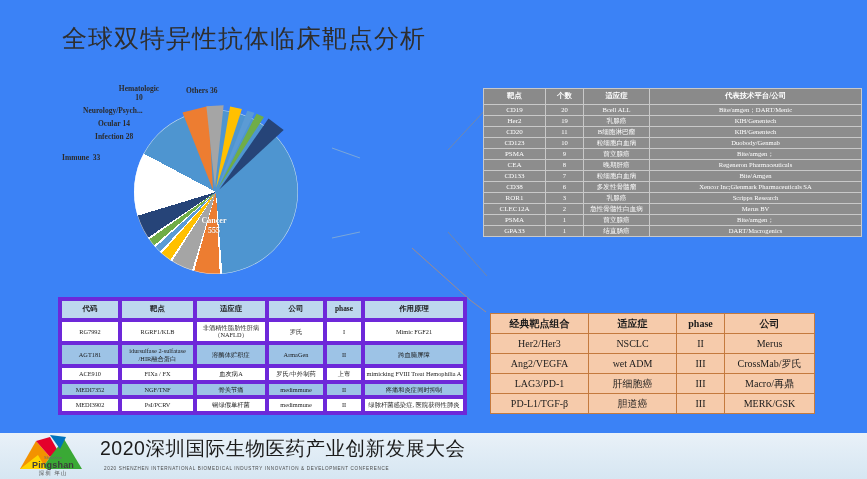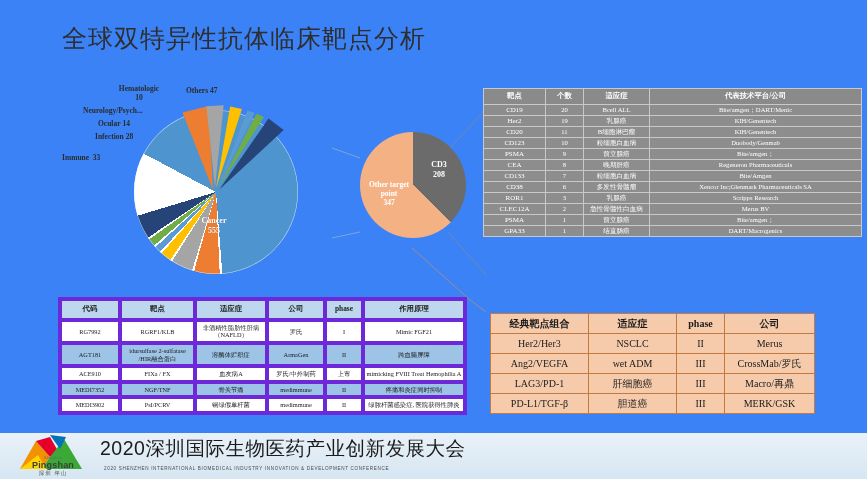--- a/index.html
+++ b/index.html
@@ -219,34 +219,23 @@
   <div class="pl" style="left:98px; top:119px;">
     <span>Ocular</span>&nbsp;<span>14</span>
   </div>
   <div class="pl" style="left:82px; top:132px;margin-left:13px;">
     <span>Infection</span>&nbsp;<span>28</span>
   </div>
   <div class="pl" style="left:62px; top:153px;">
     <span>Immune</span>&nbsp;&nbsp;<span>33</span>
   </div>
   <div class="pl" style="left:186px; top:86px;">
-    <span>Others</span>&nbsp;<span>47</span>
-  </div>
-
-  <div id="pie2-wrap">
-    <div id="pie2"></div>
-    <div id="pie2-cd3">
-      <div>CD3</div>
-      <div>208</div>
-    </div>
-    <div id="pie2-other">
-      <div>Other target point</div>
-      <div>347</div>
-    </div>
-  </div>
+    <span>Others</span>&nbsp;<span>36</span>
+  </div>
+
 
   <table id="tbl-targets">
     <colgroup>
       <col style="width:62px">
         <col style="width:38px">
         <col style="width:66px">
         <col style="width:212px">
     </colgroup>
     <thead>
       <tr>

